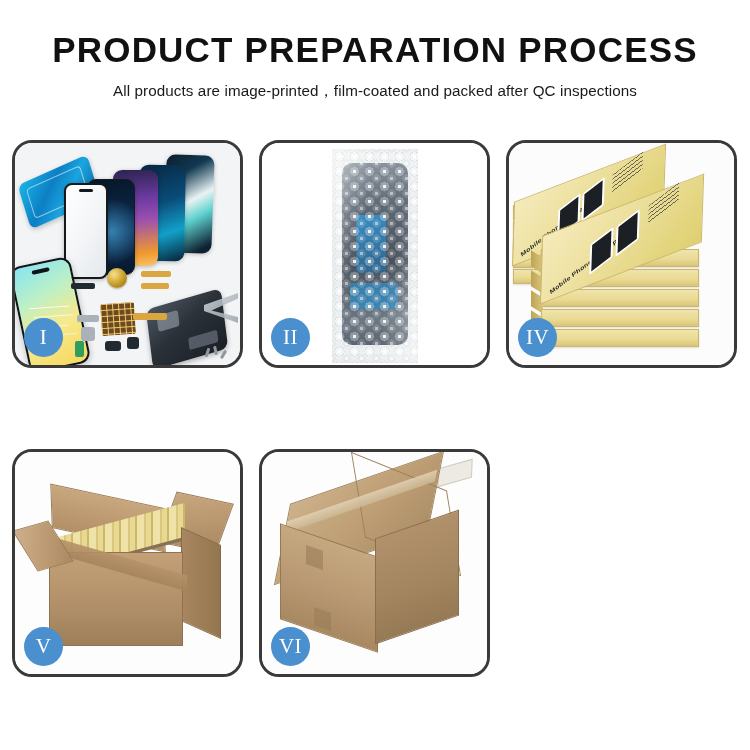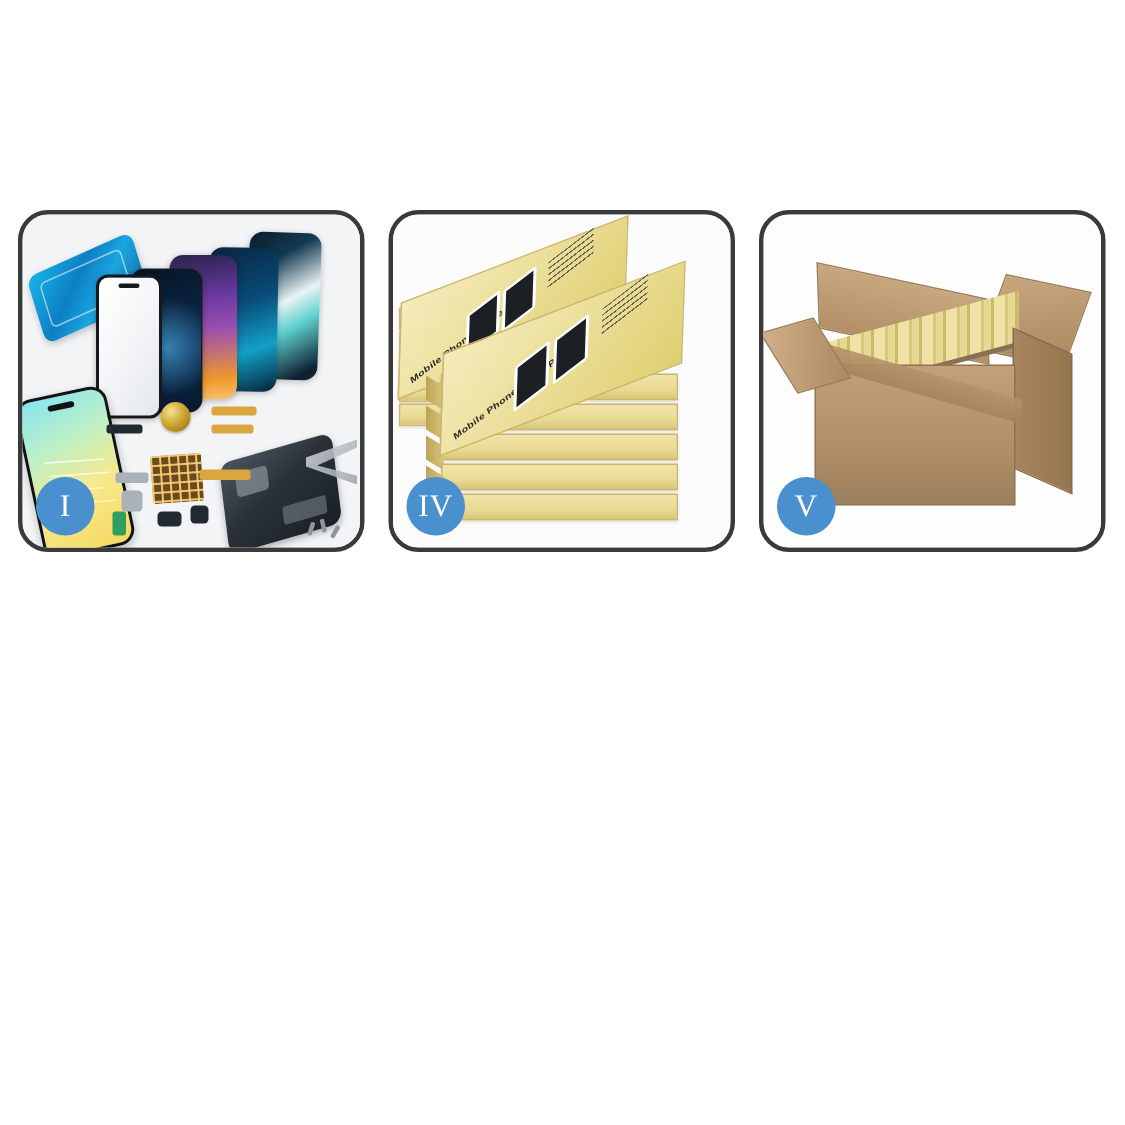--- a/index.html
+++ b/index.html
@@ -470,20 +470,24 @@
     position:absolute; left:52px; top:158px; width:17px; height:18px;
     background: rgba(150,121,84,.5);
     transform: skewY(19deg);
   }
 </style>
 </head>
 <body>
 
 <div id="page">
 
+  <div id="header">
+    <div id="page-title">PRODUCT PREPARATION PROCESS</div>
+    <div id="page-subtitle">All products are image-printed，film-coated and packed after QC inspections</div>
+  </div>
 
   <div id="panel-grid">
 
     <div class="panel">
       <div class="panel-stage p1-bg">
         <div class="lcd-flat"></div>
 
         <div class="ph ph-a"></div>
         <div class="ph ph-b"></div>
         <div class="ph ph-c"></div>
@@ -509,20 +513,30 @@
 
         <div class="screws">
           <span style="left:2px; top:2px; transform:rotate(18deg);"></span>
           <span style="left:10px; top:0px; transform:rotate(-12deg);"></span>
           <span style="left:18px; top:4px; transform:rotate(30deg);"></span>
         </div>
       </div>
       <div class="badge">I</div>
     </div>
 
+    <div class="panel">
+      <div class="panel-stage" style="background:#ffffff;">
+        <div class="bw-sheet"></div>
+        <div class="bw-core"></div>
+        <div class="bw-bubbles"></div>
+        <div class="bw-bubbles2"></div>
+        <div class="bw-gloss"></div>
+      </div>
+      <div class="badge">II</div>
+    </div>
 
 
     <div class="panel">
       <div class="panel-stage" style="background:#fcfcfc;">
 
         <div class="box-y" style="left:4px; top:62px; width:96px; height:13px;"></div>
         <div class="box-y" style="left:4px; top:78px; width:96px; height:13px;"></div>
         <div class="box-y" style="left:4px; top:94px; width:96px; height:13px;"></div>
         <div class="box-y" style="left:4px; top:110px; width:96px; height:13px;"></div>
         <div class="box-y" style="left:4px; top:126px; width:96px; height:13px;"></div>
@@ -567,15 +581,28 @@
         <div class="c5-topopen"></div>
         <div class="c5-goods"></div>
         <div class="c5-right"></div>
         <div class="c5-body"></div>
         <div class="c5-flap-front"></div>
         <div class="c5-flap-left"></div>
       </div>
       <div class="badge">V</div>
     </div>
 
+    <div class="panel">
+      <div class="panel-stage" style="background:#fdfdfd;">
+        <div class="c6-tape-flag"></div>
+        <div class="c6-top"></div>
+        <div class="c6-top2"></div>
+        <div class="c6-tape-top"></div>
+        <div class="c6-frontL"></div>
+        <div class="c6-frontR"></div>
+        <div class="c6-tab1"></div>
+        <div class="c6-tab2"></div>
+      </div>
+      <div class="badge">VI</div>
+    </div>
 
   </div>
 </div>
 
 </body></html>

